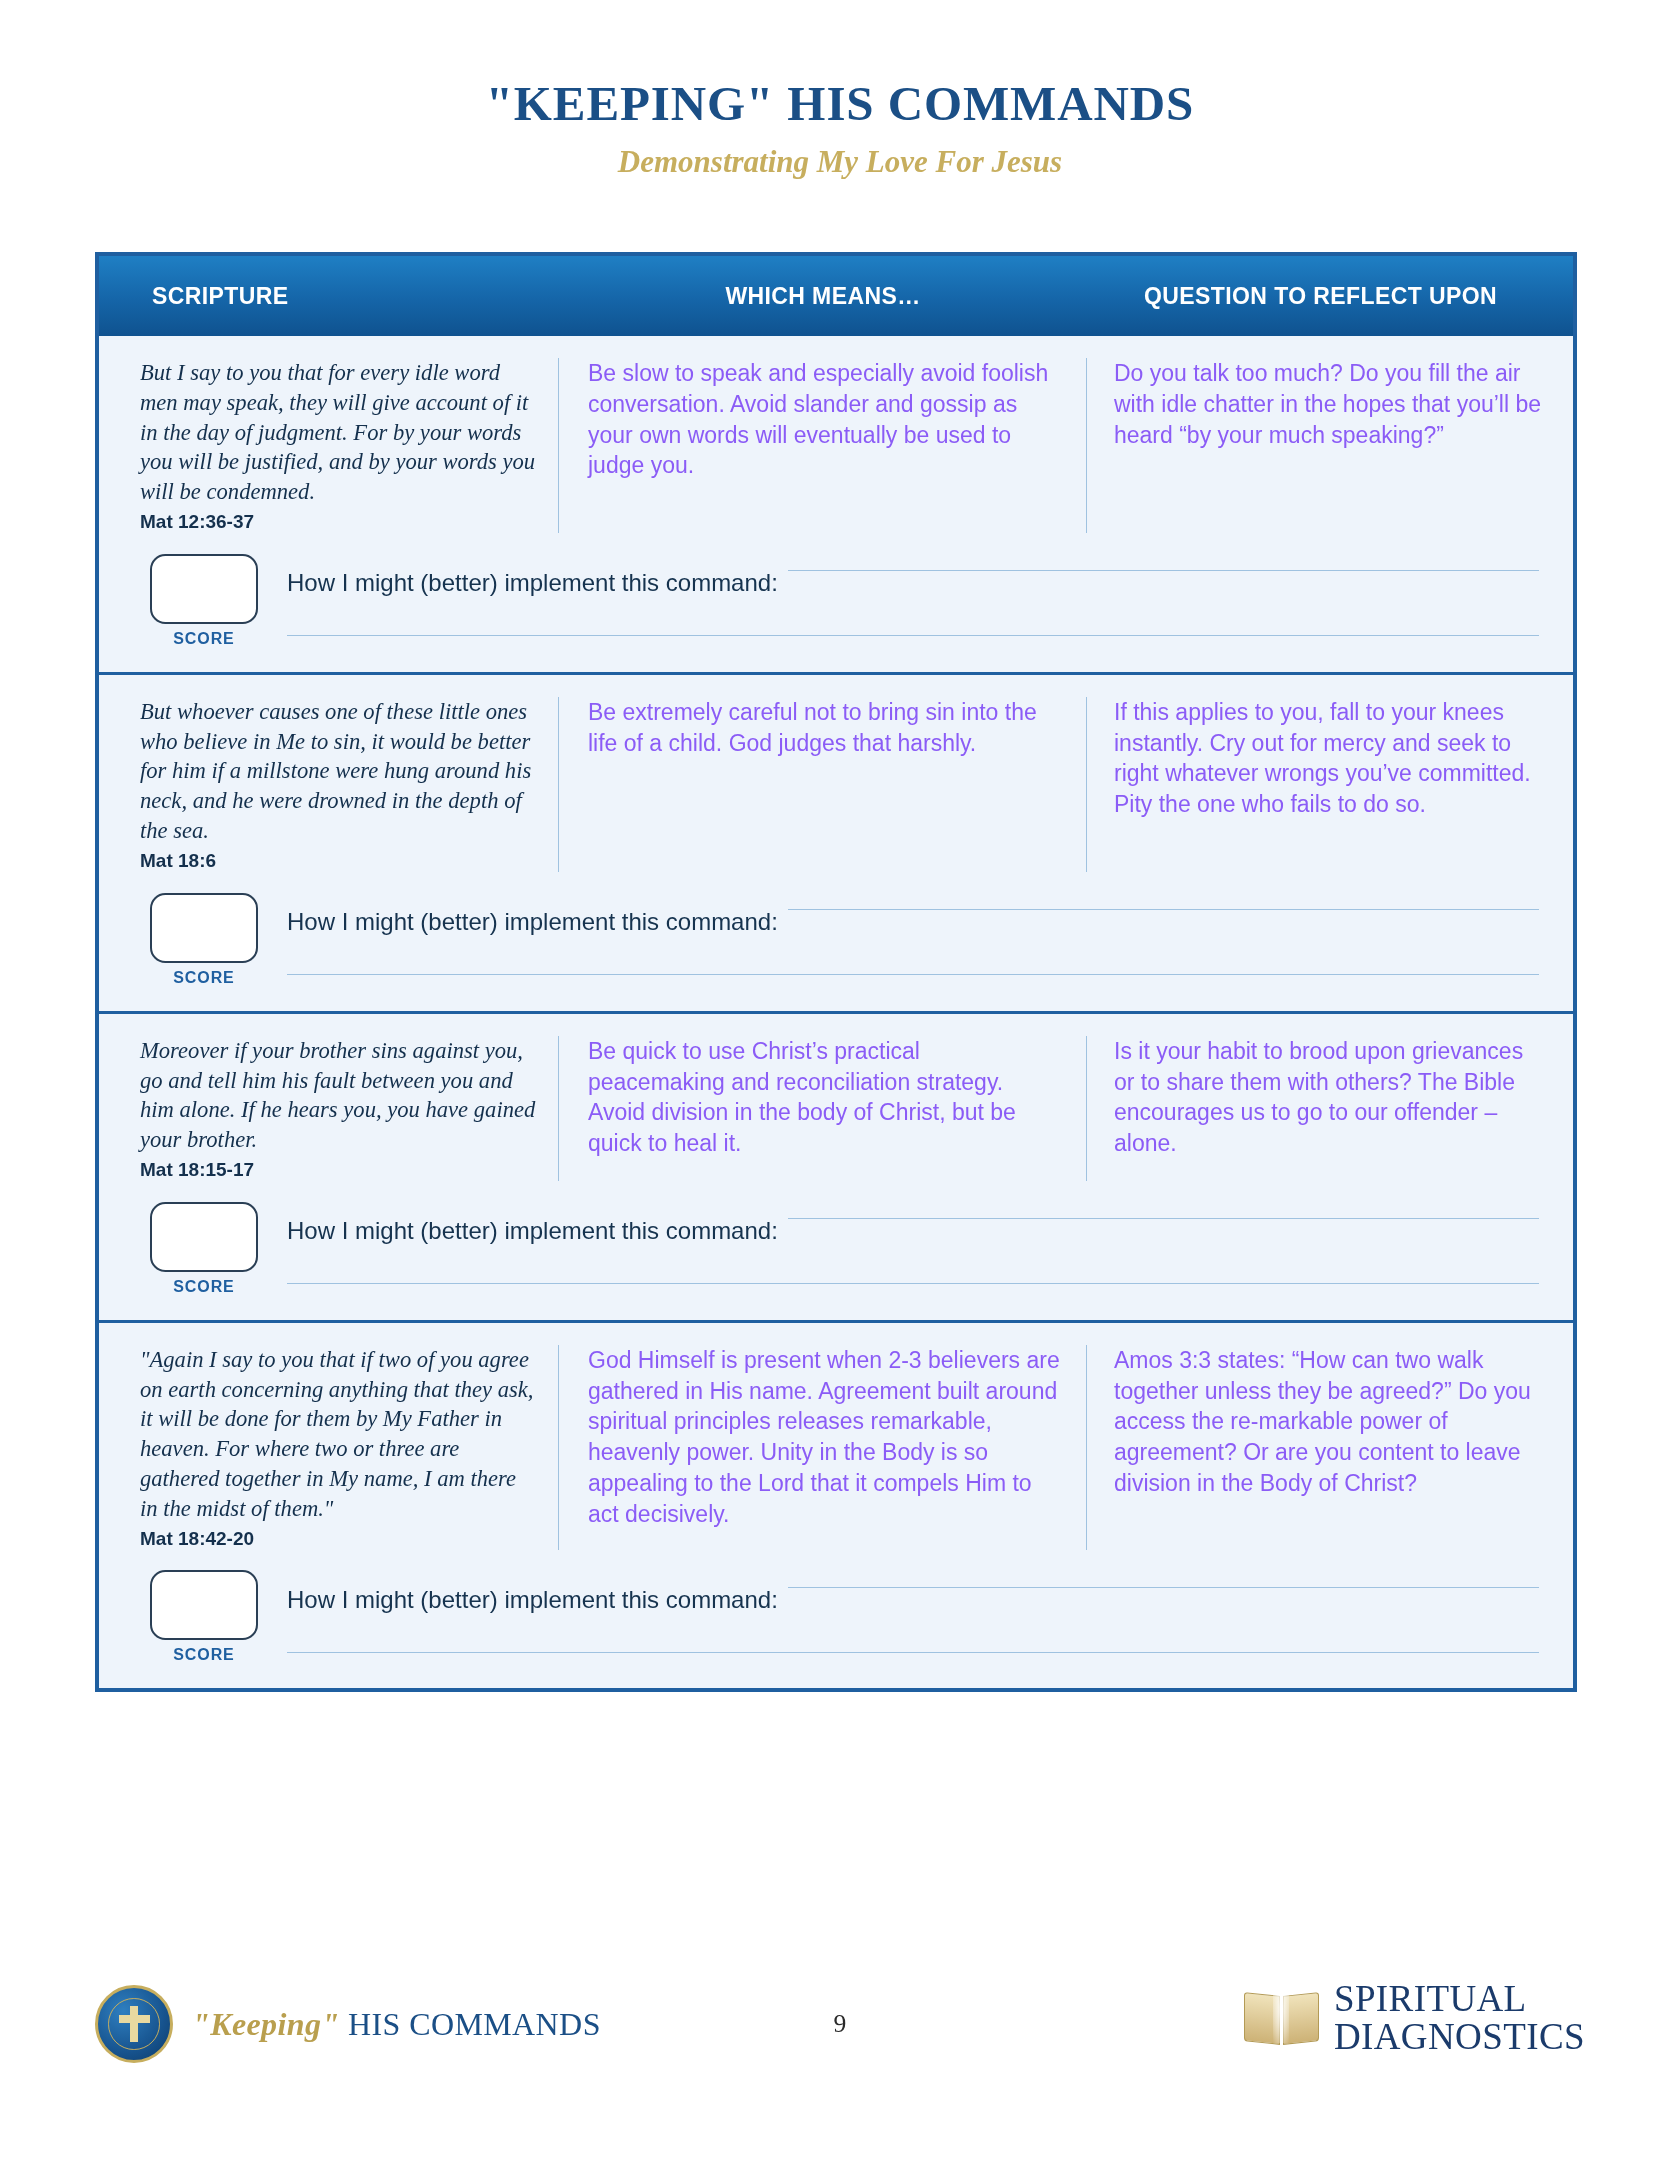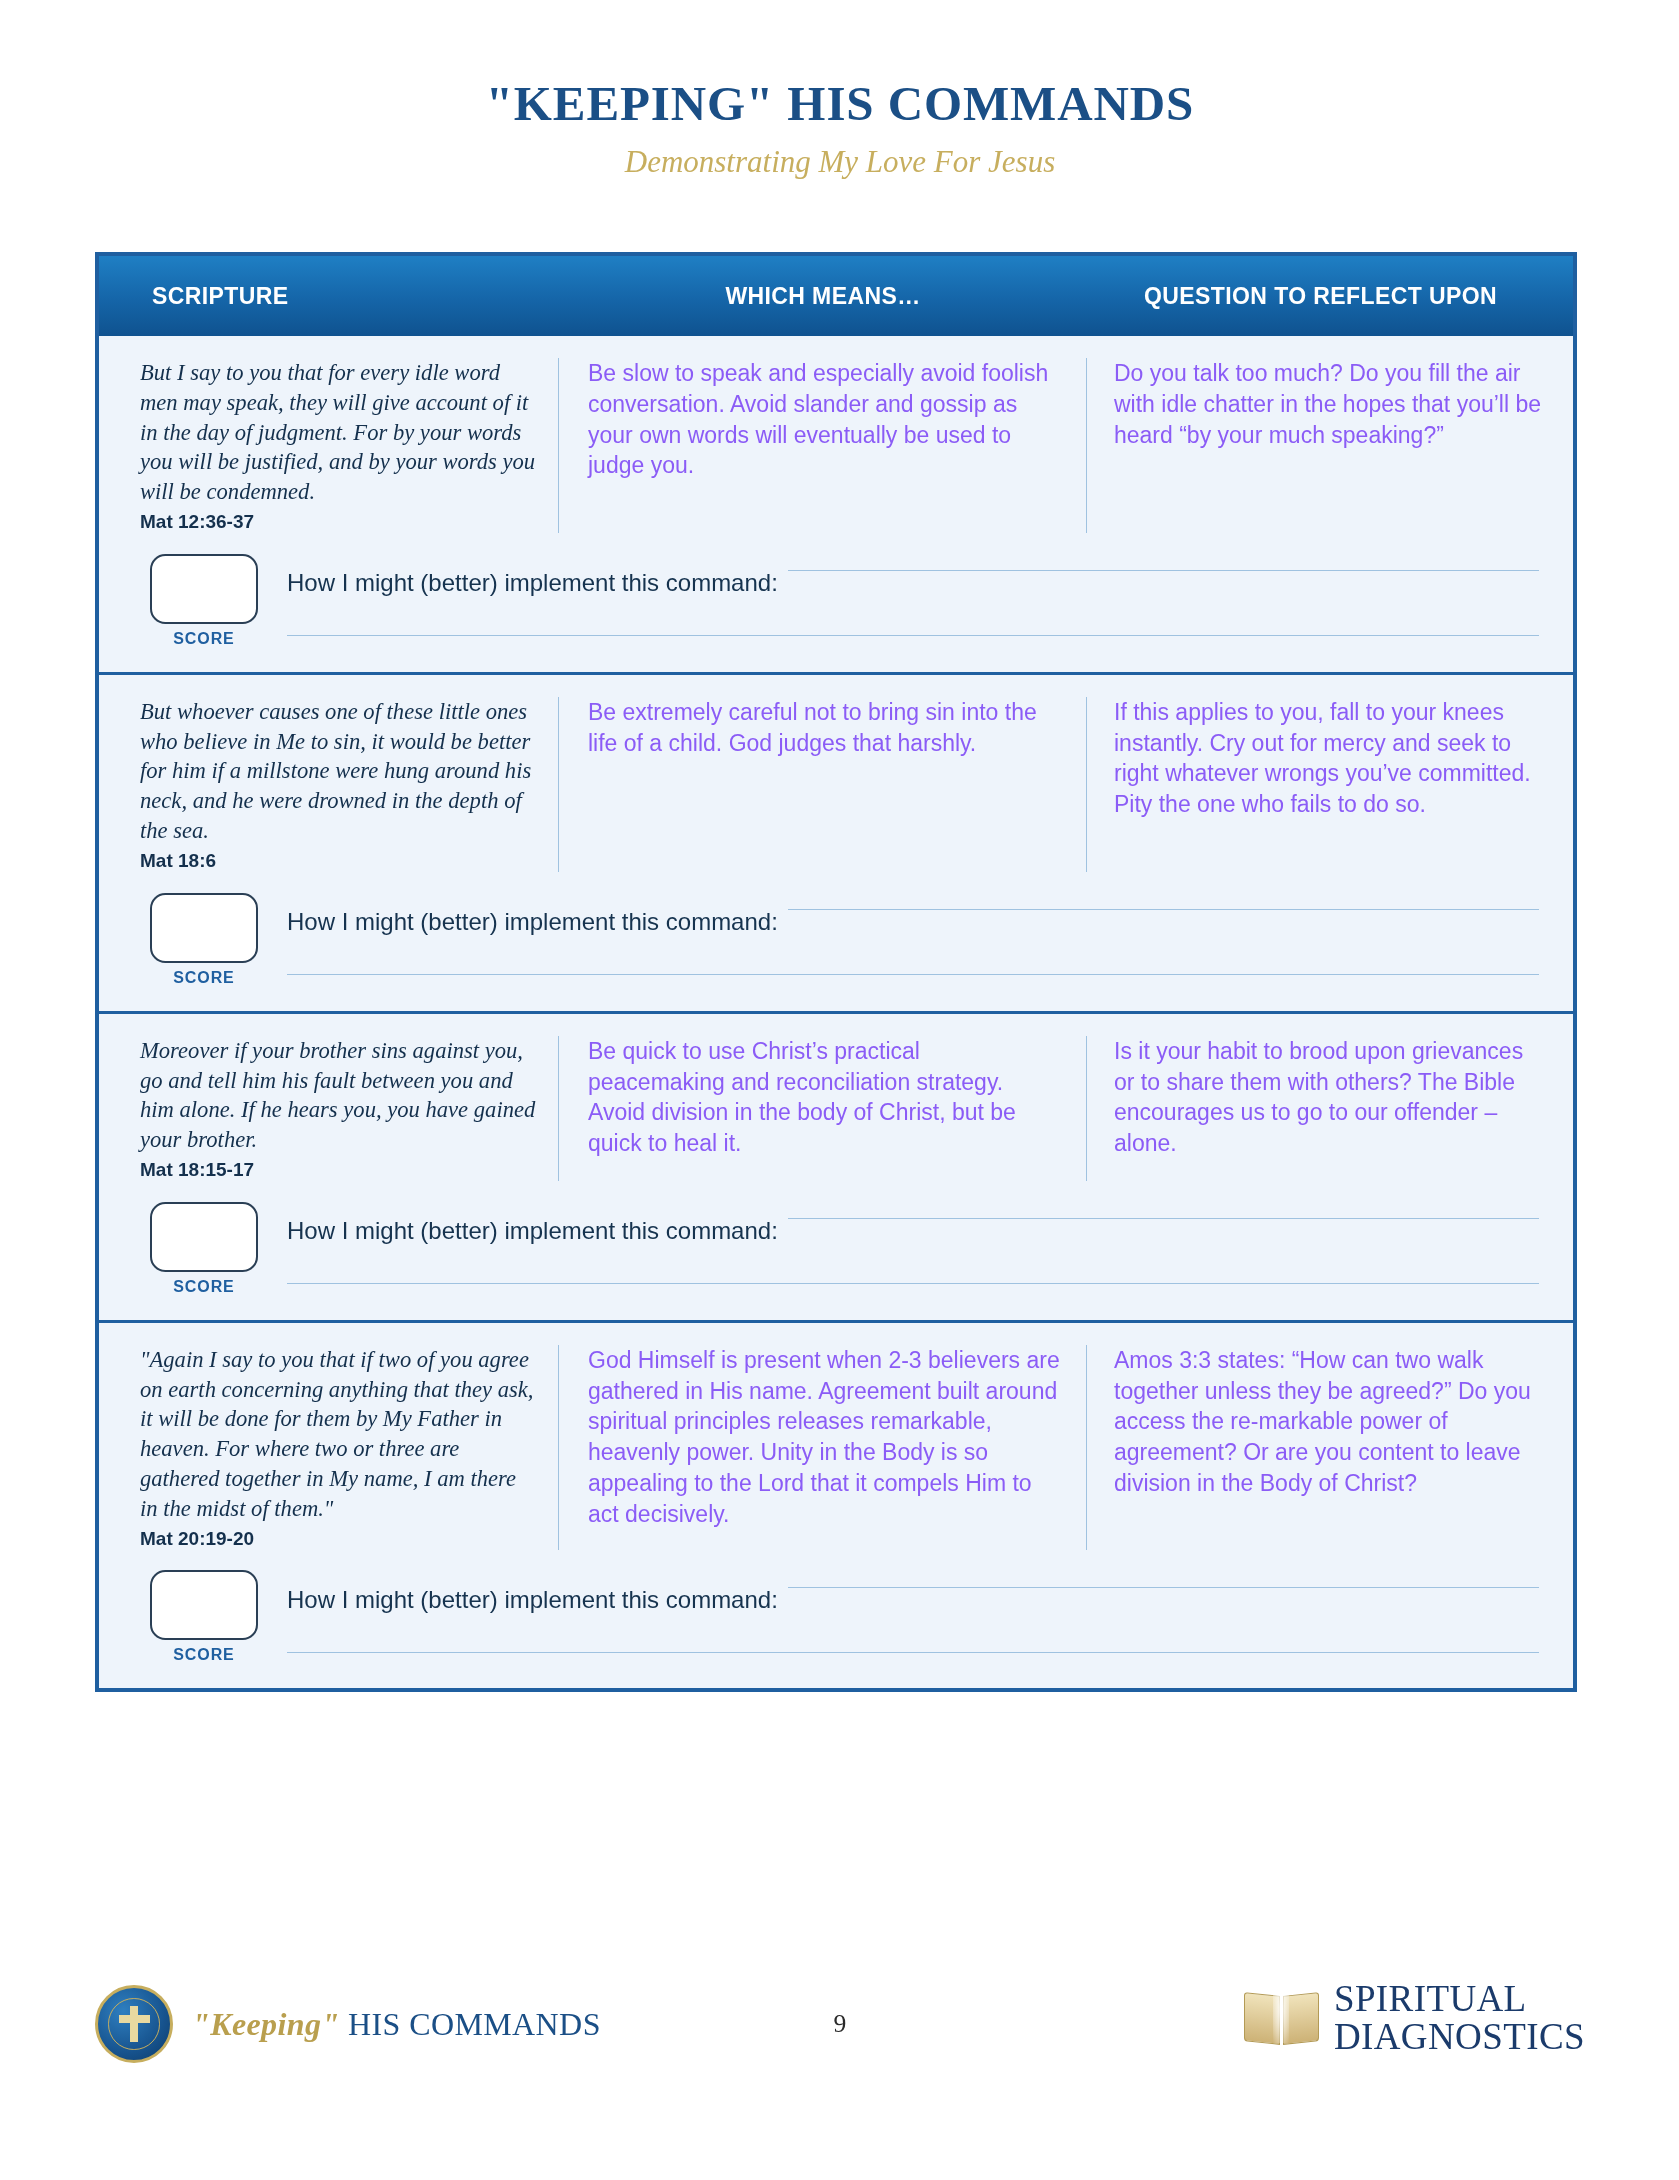--- a/index.html
+++ b/index.html
@@ -35,21 +35,21 @@
     letter-spacing: 0.9px;
     color: #1b4f86;
     margin: 0;
   }
   .sub-title {
     font-family: "Liberation Serif", serif;
     font-size: 31px;
     font-style: italic;
     color: #c7ae5e;
     margin: 12px 0 0 0;
-    font-weight: normal;
+    font-weight: bold;
   }
 
   
   .table-frame {
     position: absolute;
     left: 95px;
     top: 252px;
     width: 1482px;
     border: 4.3px solid #1f5fa0;
     box-sizing: border-box;
@@ -375,21 +375,21 @@
           </div>
           <div class="implement-line2"></div>
         </div>
       </div>
     </div>
 
     <div class="row">
       <div class="row-top">
         <div class="cell-scripture">
           <p class="scripture-text">"Again I say to you that if two of you agree on earth concerning anything that they ask, it will be done for them by My Father in heaven. For where two or three are gathered together in My name, I am there in the midst of them."</p>
-          <div class="scripture-ref">Mat 20:19-20</div>
+          <div class="scripture-ref">Mat 18:42-20</div>
         </div>
         <div class="cell-means">
           <p class="body-text">God Himself is present when 2-3 believers are gathered in His name.  Agreement built around spiritual principles releases remarkable, heavenly power.  Unity in the Body is so appealing to the Lord that it compels Him to act decisively.</p>
         </div>
         <div class="cell-question">
           <p class="body-text">Amos 3:3 states:  “How can two walk together unless they be agreed?”  Do you access the re-markable power of agreement? Or are you content to leave division in the Body of Christ?</p>
         </div>
       </div>
       <div class="row-bottom">
         <div class="score-wrap">

